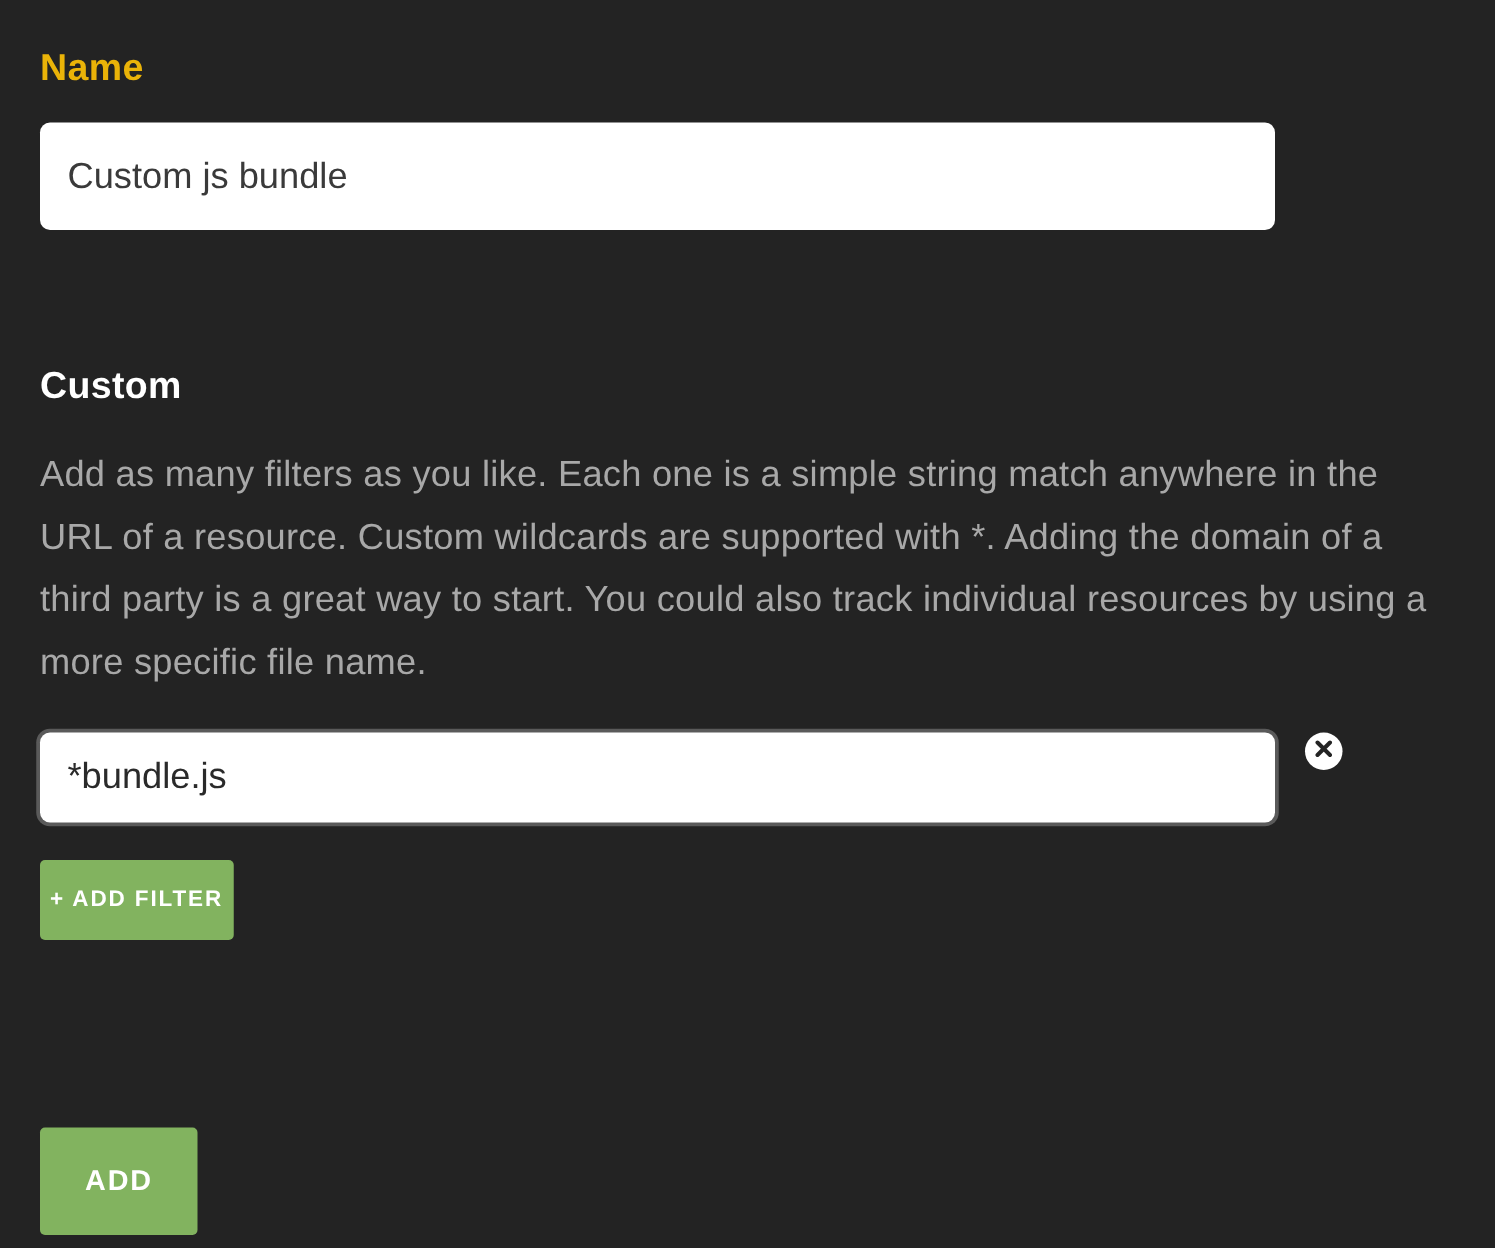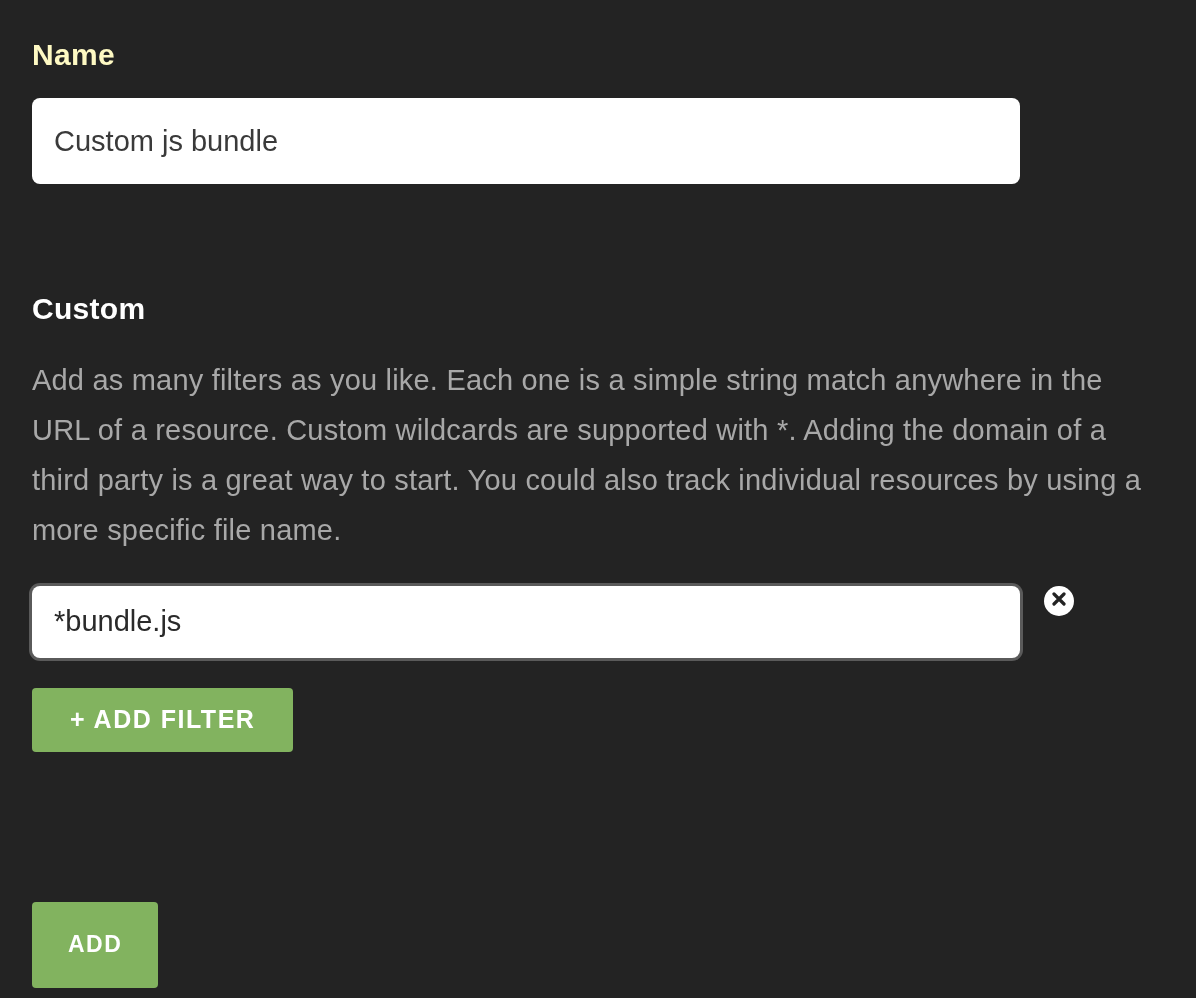--- a/index.html
+++ b/index.html
@@ -11,21 +11,21 @@
       background-color: #232323;
       font-family: -apple-system, BlinkMacSystemFont, "Segoe UI", Helvetica, Arial, sans-serif;
       color: #ffffff;
       padding: 38px 32px;
       width: 1196px;
       height: 998px;
     }
     .section-label {
       font-size: 30px;
       font-weight: 600;
-      color: #fef9c3;
+      color: #eab308;
       margin-bottom: 26px;
       letter-spacing: 0.3px;
     }
     .text-input {
       width: 988px;
       height: 86px;
       background-color: #ffffff;
       border: none;
       border-radius: 8px;
       padding: 0 22px;
@@ -93,22 +93,22 @@
       color: #ffffff;
       border: none;
       font-weight: 800;
       letter-spacing: 1.5px;
       cursor: pointer;
       font-family: inherit;
       border-radius: 4px;
     }
     .add-filter-btn {
       height: 64px;
-      padding: 0 38px;
-      font-size: 25px;
+      padding: 0 8px;
+      font-size: 18px;
       margin-bottom: 150px;
     }
     .add-btn {
       height: 86px;
       padding: 0 36px;
       font-size: 23px;
     }
   </style>
 </head>
 <body>

